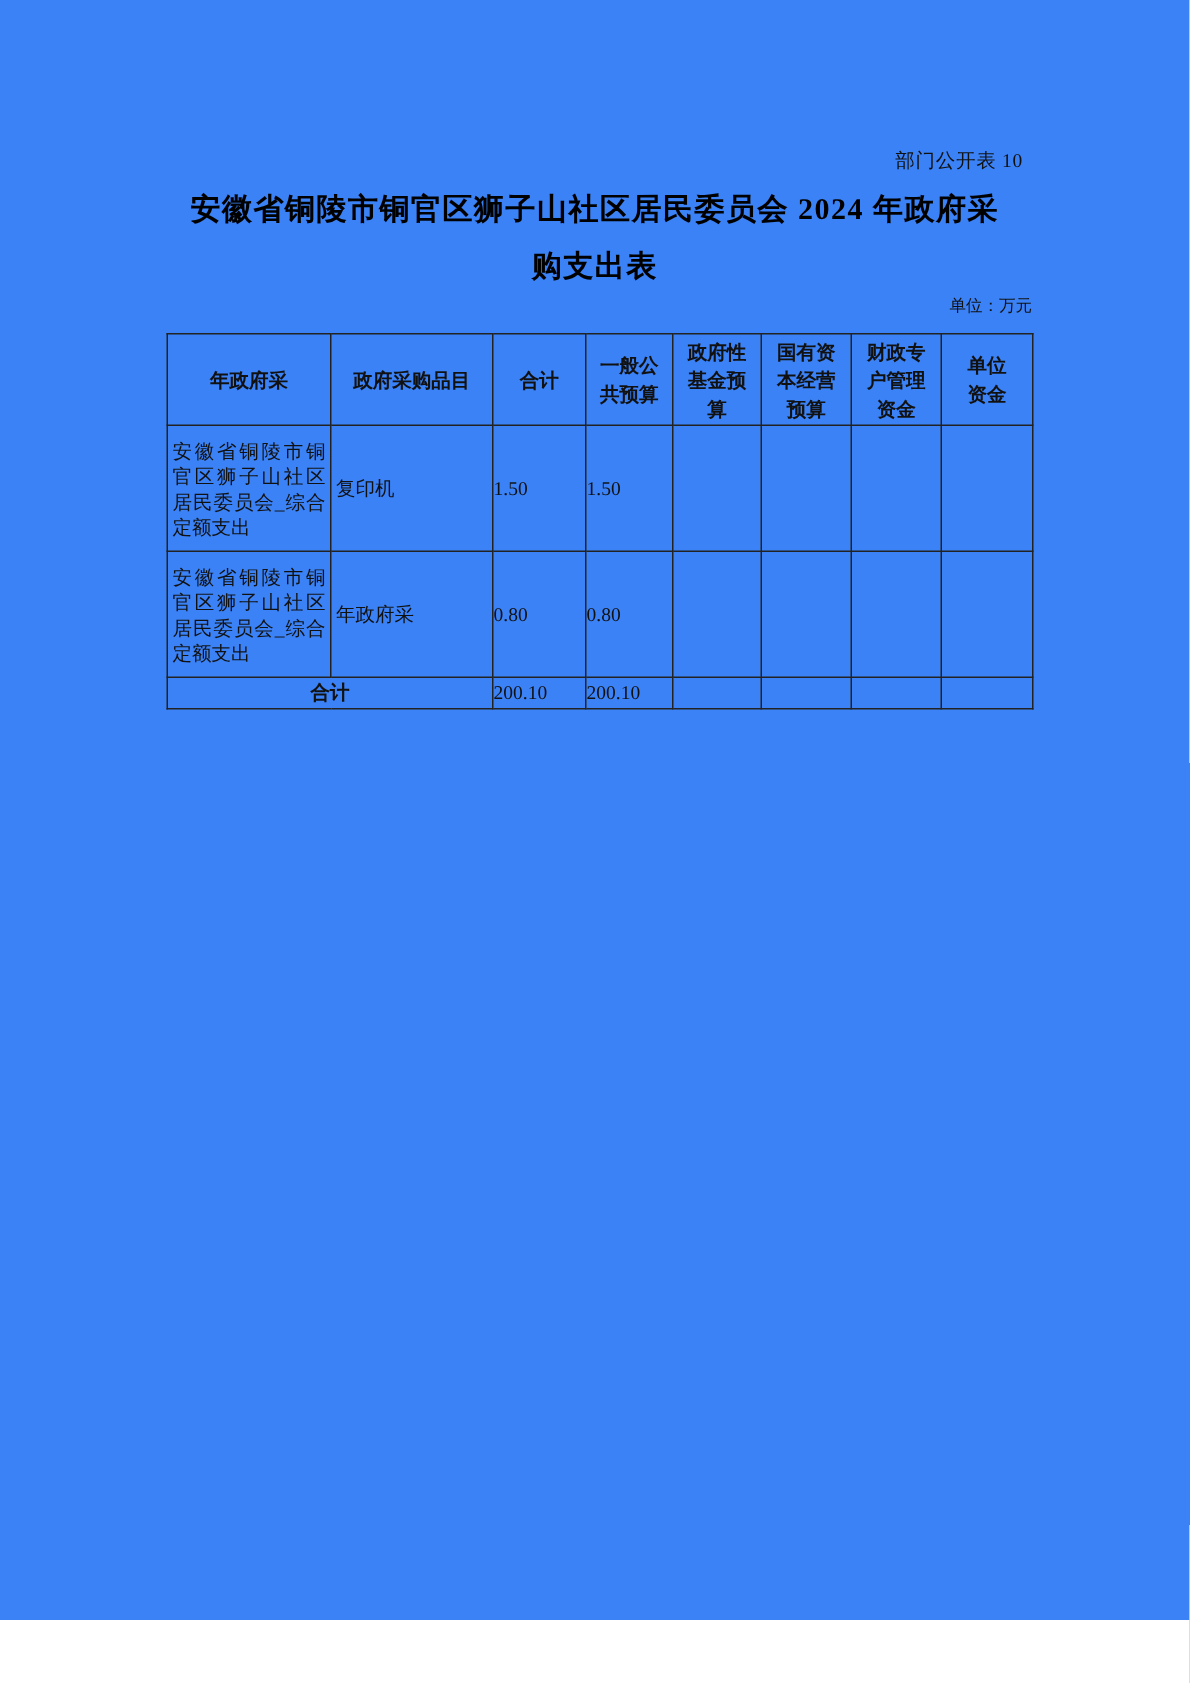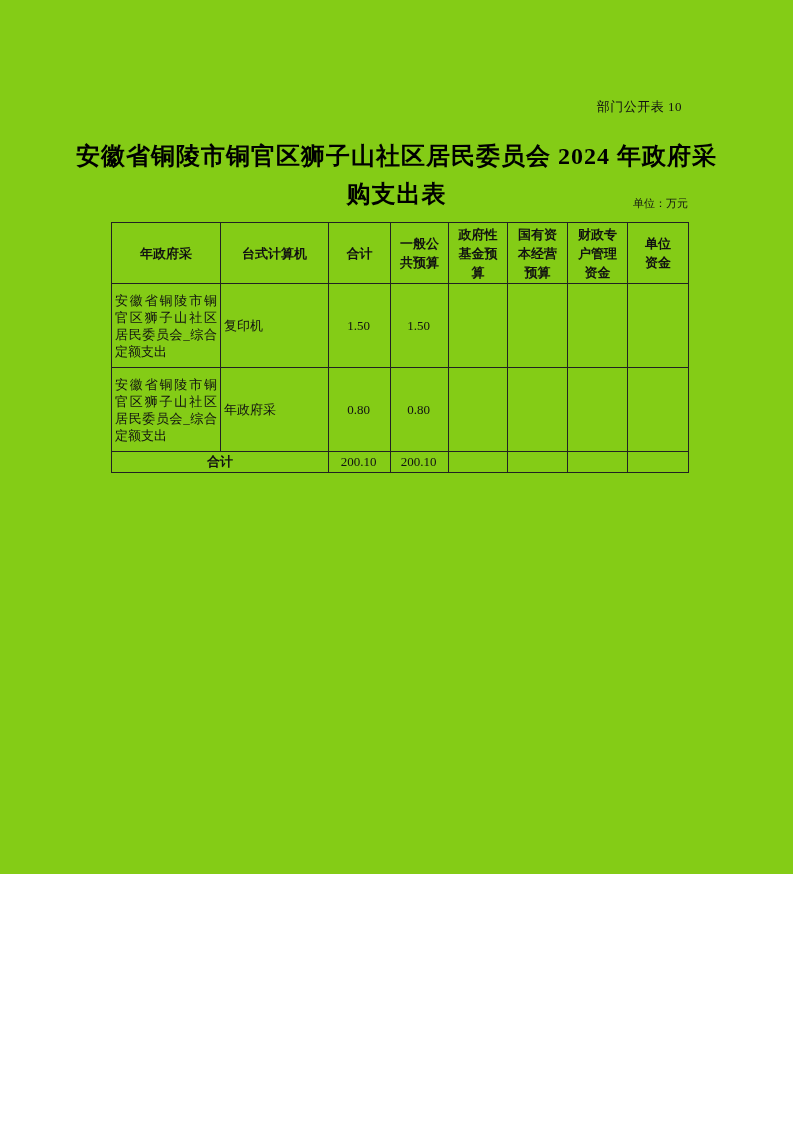--- a/index.html
+++ b/index.html
@@ -3,39 +3,38 @@
 <meta charset="utf-8">
 <style>
   * { margin: 0; padding: 0; box-sizing: border-box; }
   html, body {
     width: 793px; height: 1122px;
     background: #ffffff;
     font-family: "Liberation Serif", "DejaVu Serif", serif;
     color: #111111;
     position: relative;
   }
-  .page { position: absolute; inset: 0; width: 793px; height: 874px; background: #84cc16; }
+  .page { position: absolute; inset: 0; width: 793px; height: 1080px; background: #3b82f6; }
 
   .doc-label {
     position: absolute;
     top: 98px; right: 111px;
     font-size: 13px;
     letter-spacing: 0.5px;
     color: #111111;
   }
   .doc-title {
     position: absolute;
     top: 121px; left: 50px; right: 50px;
     text-align: center;
-    font-size: 24px;
+    font-size: 20px;
     font-weight: bold;
     line-height: 38px;
     letter-spacing: 1px;
     color: #000000;
-    margin-top: 16px;
   }
   .unit-note {
     position: absolute;
     top: 196px; right: 105px;
     font-size: 11px;
     color: #111111;
   }
 
   table.budget {
     position: absolute;
@@ -74,21 +73,21 @@
     padding: 0 3px;
     white-space: nowrap;
   }
   td.item-cell {
     text-align: left;
     padding: 0 3px;
     white-space: nowrap;
     margin-left: 24px;
   }
   td.num-cell {
-    text-align: center;
+    text-align: left;
     padding: 0 2px 0 0;
     font-size: 13px;
   }
   td.total-label-cell {
     text-align: center;
     font-weight: bold;
     font-size: 13.5px;
   }
 </style>
 </head>
@@ -112,21 +111,21 @@
         <col style="width:62px">
         <col style="width:58px">
       <col style="width:59px">
         <col style="width:60px">
         <col style="width:60px">
         <col style="width:61px">
     </colgroup>
     <thead>
       <tr>
         <th>年政府采</th>
-        <th>台式计算机</th>
+        <th>政府采购品目</th>
         <th>合计</th>
         <th>一般公
 共预算</th>
         <th>政府性
 基金预
 算</th>
         <th>国有资
 本经营
 预算</th>
         <th>财政专

